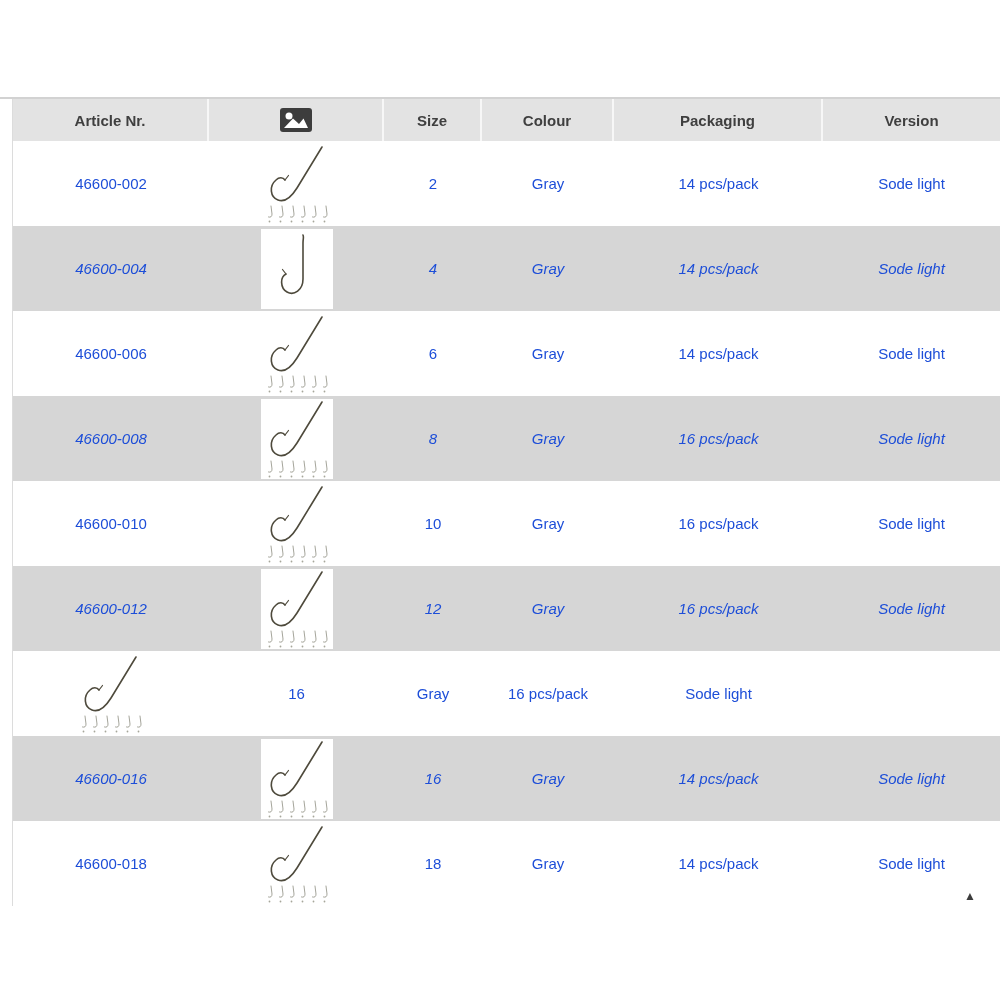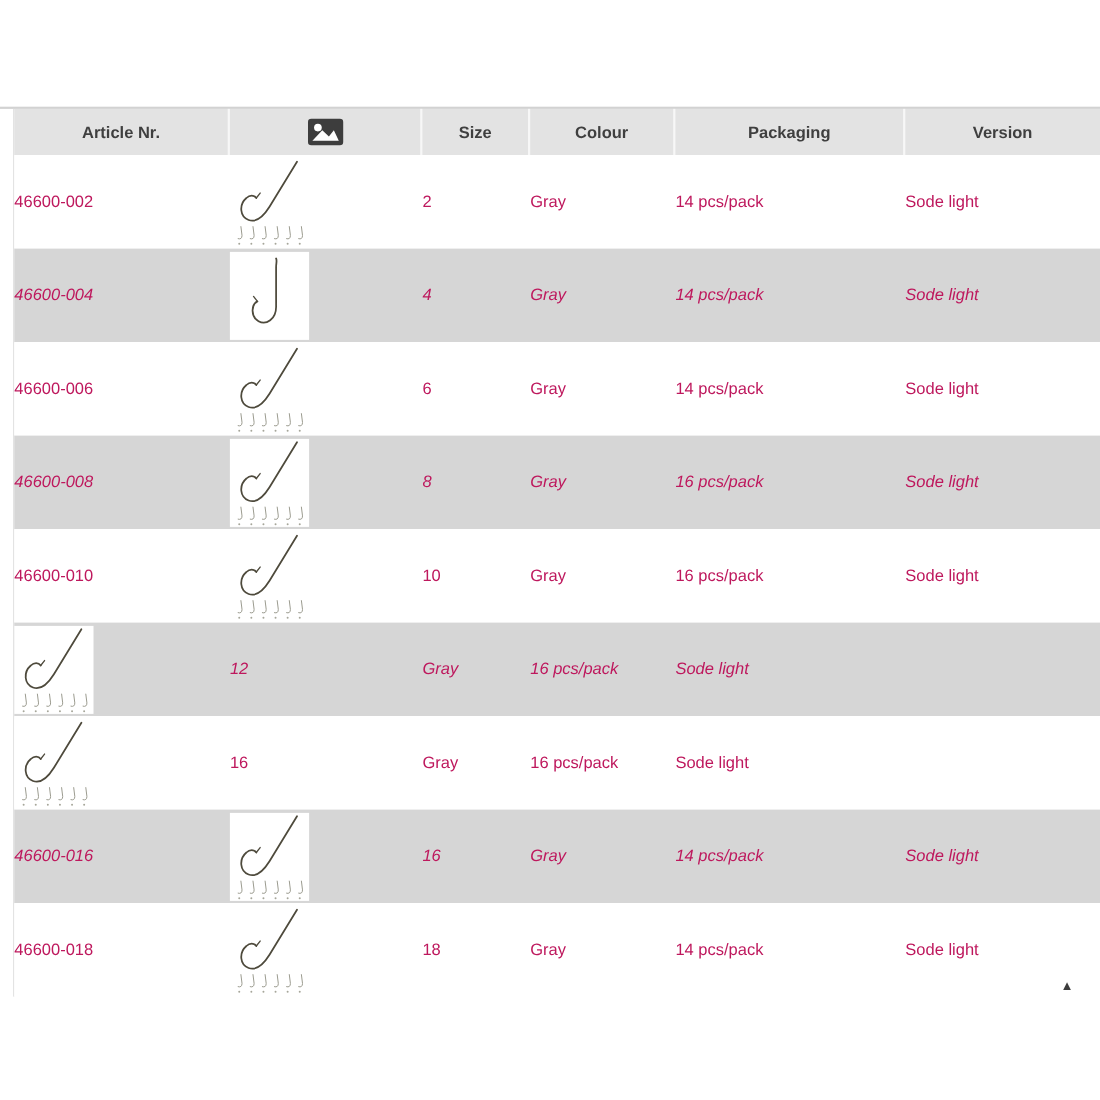--- a/index.html
+++ b/index.html
@@ -34,22 +34,22 @@
   .th:last-child { border-right: none; }
 
   .row {
     display: grid;
     grid-template-columns: 196px 175px 98px 132px 209px 1fr;
     height: 85px;
     background: #ffffff;
   }
   .row.alt { background: #d6d6d6; font-style: italic; }
   .cell {
-    display: flex; align-items: center; justify-content: flex-start;
-    font-size: 15px; color: #be185d;
+    display: flex; align-items: center; justify-content: center;
+    font-size: 15px; color: #1d4ed8;
   }
 
   .thumb {
     width: 72px; height: 80px;
     background: #ffffff;
     display: flex; align-items: center; justify-content: center;
     cursor: pointer;
   }
   .thumb svg { display: block; }
 
@@ -294,20 +294,23 @@
     <div class="cell">
       <span>16 pcs/pack</span>
     </div>
     <div class="cell">
       <span>Sode light</span>
     </div>
   </div>
 
   <div class="row alt">
     <div class="cell">
+      <span>46600-012</span>
+    </div>
+    <div class="cell">
       <div class="thumb">
         <svg class="hook-slanted" width="72" height="80" viewBox="0 0 72 80">
           <path d="M61,3 C55,13 42,34 36,44 C31,52 25,59 17,56 C9,53 8,42 15,36 C18,33 22,33 24,36" fill="none" stroke="#4e4a3c" stroke-width="1.6" stroke-linecap="round"></path>
           <path d="M24,36 L27.5,31.5" fill="none" stroke="#4e4a3c" stroke-width="1.2" stroke-linecap="round"></path>
           <g fill="none" stroke="#9a9a8e" stroke-width="0.9" stroke-linecap="round">
             <path d="M10,62 l1,8 q0,4 -3.5,3"></path>
             <path d="M21,62 l1,8 q0,4 -3.5,3"></path>
             <path d="M32,62 l1,8 q0,4 -3.5,3"></path>
             <path d="M43,62 l1,8 q0,4 -3.5,3"></path>
             <path d="M54,62 l1,8 q0,4 -3.5,3"></path>

